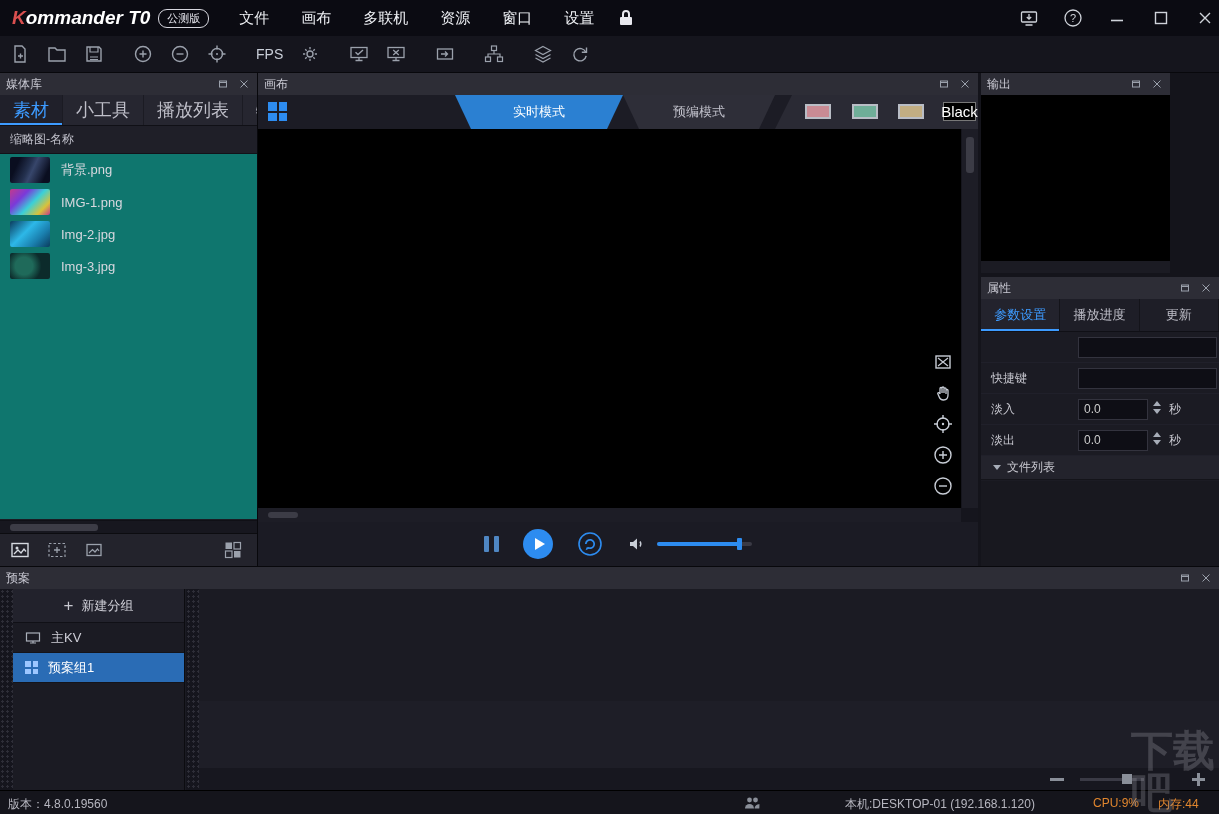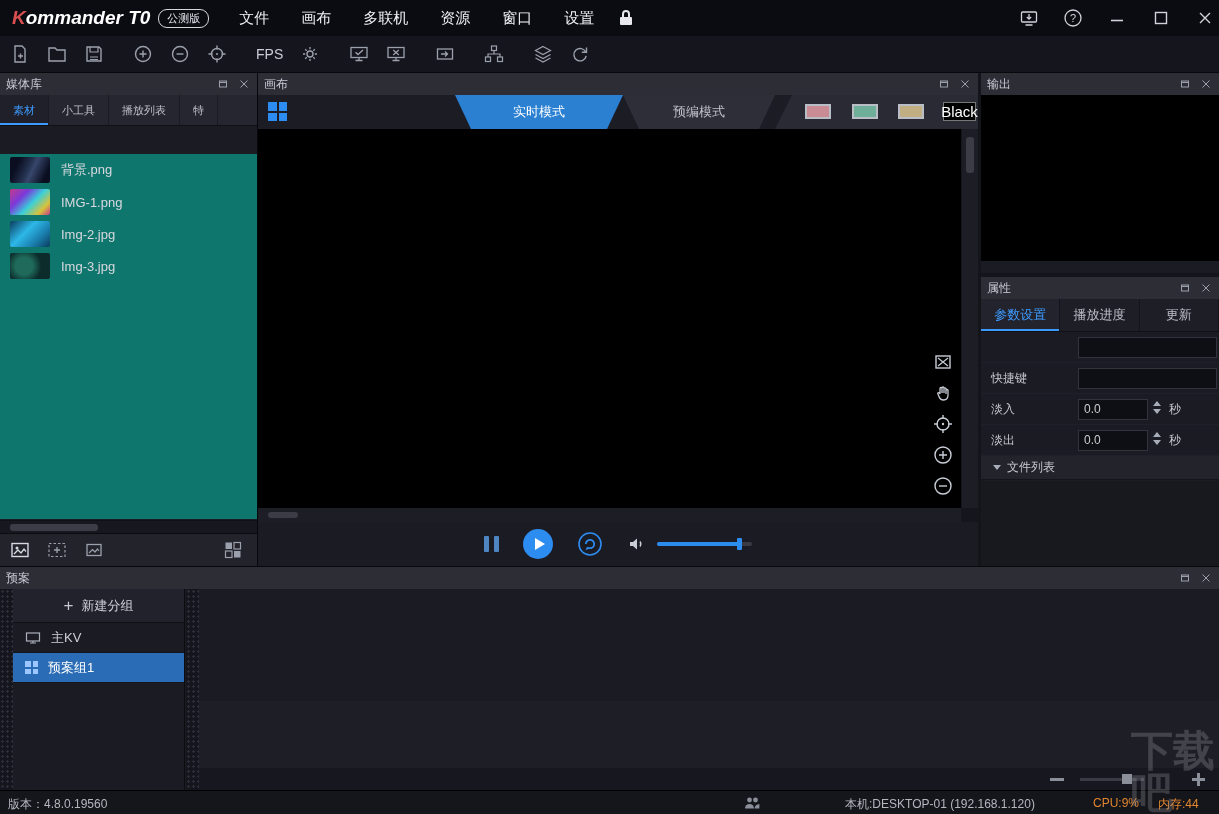--- a/index.html
+++ b/index.html
@@ -29,21 +29,21 @@
 
   
   .panel { position:absolute; background:#1b1b23; }
   .phead { height:22px; background:#2d2d36; display:flex; align-items:center; padding:0 6px; }
   .ph-title { flex:1; font-size:12px; color:#c9c9d3; }
   .ph-ic { width:14px; height:14px; display:flex; align-items:center; justify-content:center; margin-left:7px; }
 
   
   .media-panel { left:0; top:73px; width:258px; height:493px; border-right:1px solid #08080c; }
   .mtabs { height:31px; display:flex; background:#262630; border-bottom:1px solid #101016; overflow:hidden; }
-  .mtab { padding:0 13px; display:flex; align-items:center; font-size:11px; color:#bfbfc9;
+  .mtab { padding:0 13px; display:flex; align-items:center; font-size:18px; color:#bfbfc9;
           border-right:1px solid #1b1b23; white-space:nowrap; }
   .mtab.active { color:#3d9bff; box-shadow:inset 0 -2px 0 #3d9bff; background:#20202a; }
   .colhead { height:28px; background:#1f1f28; border-bottom:1px solid #121219; display:flex;
              align-items:center; padding-left:10px; font-size:12px; color:#c2c2cc; }
   .mlist { position:absolute; left:0; right:0; top:81px; bottom:47px; background:#0f766e; }
   .mrow { height:32px; display:flex; align-items:center; gap:11px; padding-left:10px; font-size:13px; color:#d8d8df; }
   .thumb { width:40px; height:26px; border-radius:2px; flex:0 0 auto; }
   .t0 { background:linear-gradient(115deg,#0a0e20 20%,#24314f 45%,#37466b 55%,#0a0e20 85%); }
   .t1 { background:linear-gradient(135deg,#c23a8c 0%,#7a3ad9 30%,#3ad0d9 55%,#d9c23a 80%,#c23a8c 100%); }
   .t2 { background:linear-gradient(135deg,#0b3d5e 0%,#2db8e8 40%,#1a7fae 70%,#0b3d5e 100%); }
@@ -84,21 +84,21 @@
   .playbtn { width:30px; height:30px; border-radius:50%; background:#2d8cf0; display:flex;
              align-items:center; justify-content:center; }
   .playtri { width:0; height:0; border-left:10px solid #fff; border-top:6px solid transparent;
              border-bottom:6px solid transparent; margin-left:3px; }
   .volgroup { display:flex; align-items:center; gap:10px; }
   .vol-track { width:95px; height:4px; background:#3a3a45; border-radius:2px; position:relative; }
   .vol-fill { width:83px; height:4px; background:#2d8cf0; border-radius:2px; }
   .vol-handle { position:absolute; left:80px; top:-4px; width:5px; height:12px; background:#2d8cf0; border-radius:1px; }
 
   
-  .output-panel { left:981px; top:73px; width:238px; height:200px; }
+  .output-panel { left:981px; top:73px; width:189px; height:200px; }
   .out-view { position:absolute; left:0; right:0; top:22px; height:166px; background:#000; }
   .props-panel { left:981px; top:277px; width:238px; height:289px; }
   .ptabs { height:33px; display:flex; background:#1e1e27; border-bottom:1px solid #101016; }
   .ptab { flex:1; display:flex; align-items:center; justify-content:center; font-size:13px;
           color:#bfbfc9; border-right:1px solid #14141a; }
   .ptab.active { color:#3d9bff; box-shadow:inset 0 -2px 0 #3d9bff; background:#23232d; }
   .prow { position:relative; height:31px; border-bottom:1px solid #20202a; display:flex; align-items:center; }
   .plabel { position:absolute; left:10px; font-size:12px; color:#c8c8d0; }
   .pinput { position:absolute; left:97px; right:2px; height:21px; background:#0e0e15; border:1px solid #33333e;
             color:#ccc; font-size:12px; padding:0 5px; outline:none; }
@@ -310,20 +310,21 @@
             <path d="M2.5 2.5l7 7M9.5 2.5l-7 7" stroke="#9ba1ac"></path>
           </svg>
         </span>
     </div>
     <div class="mtabs">
       <div class="mtab active">素材</div>
       <div class="mtab">小工具</div>
       <div class="mtab">播放列表</div>
       <div class="mtab">特</div>
     </div>
+    <div class="colhead">缩略图-名称</div>
     <div class="mlist">
       <div class="mrow">
         <div class="thumb t0"></div>
         <span>背景.png</span>
       </div>
       <div class="mrow">
         <div class="thumb t1"></div>
         <span>IMG-1.png</span>
       </div>
       <div class="mrow">

